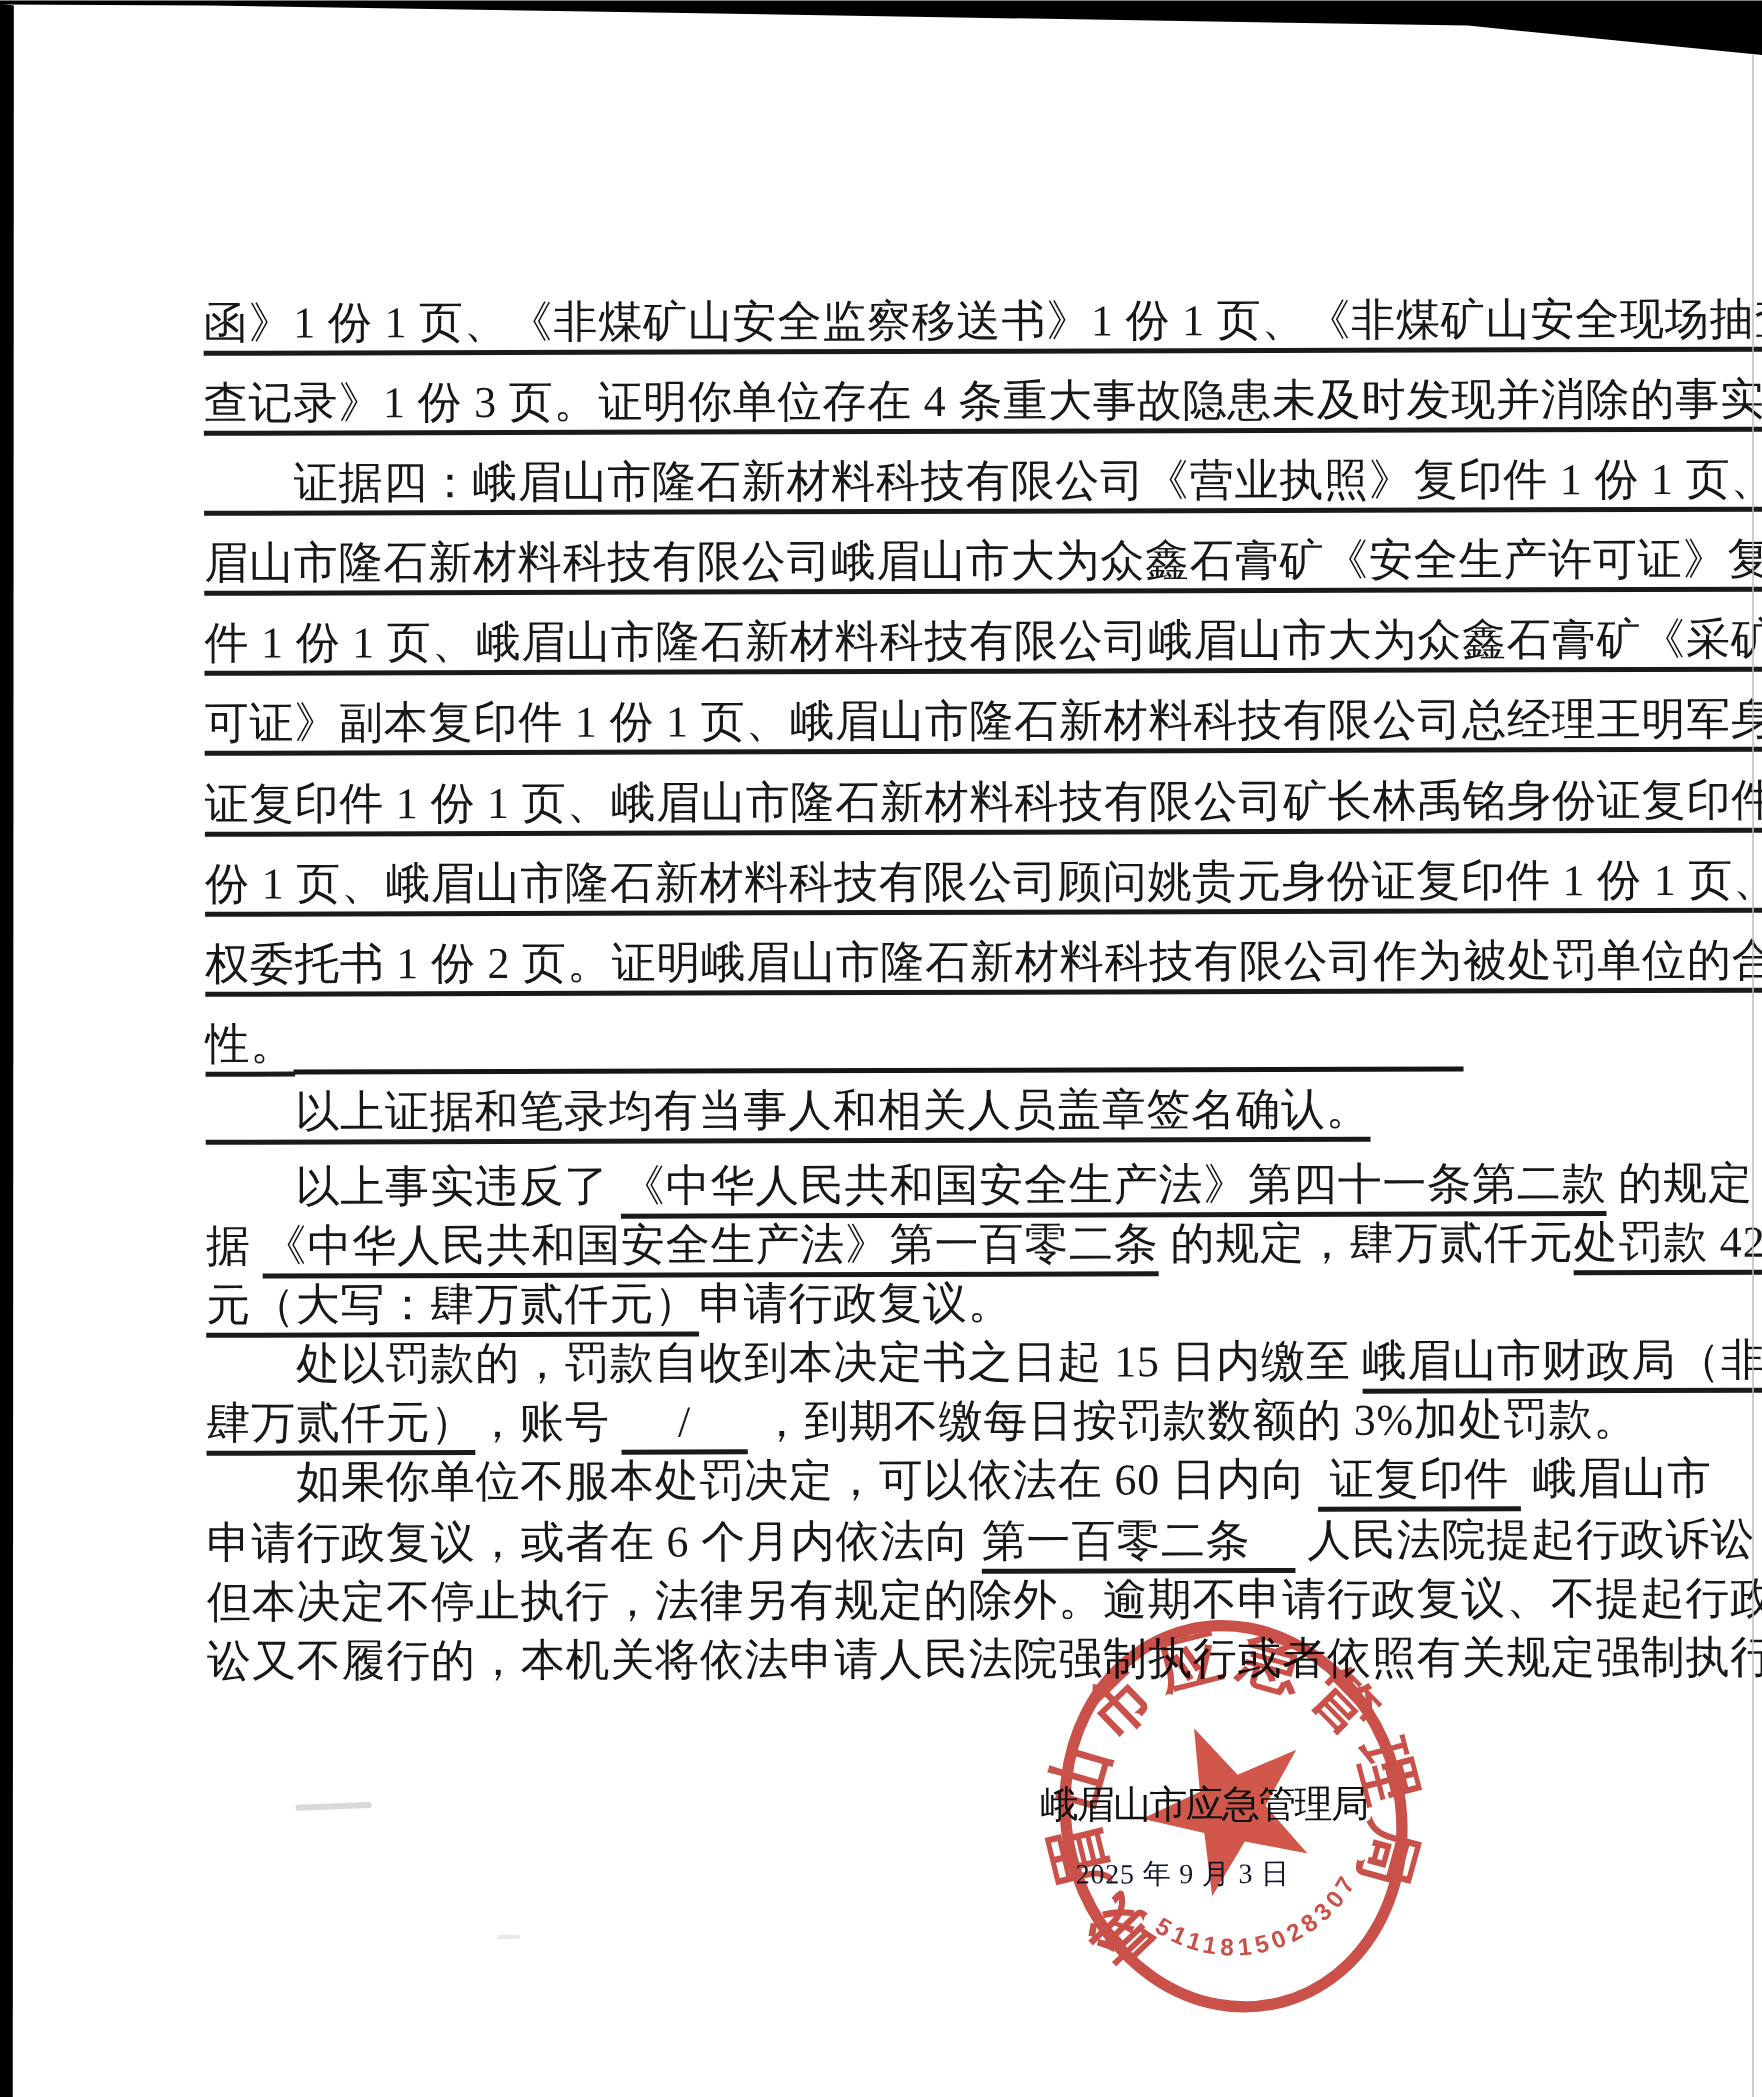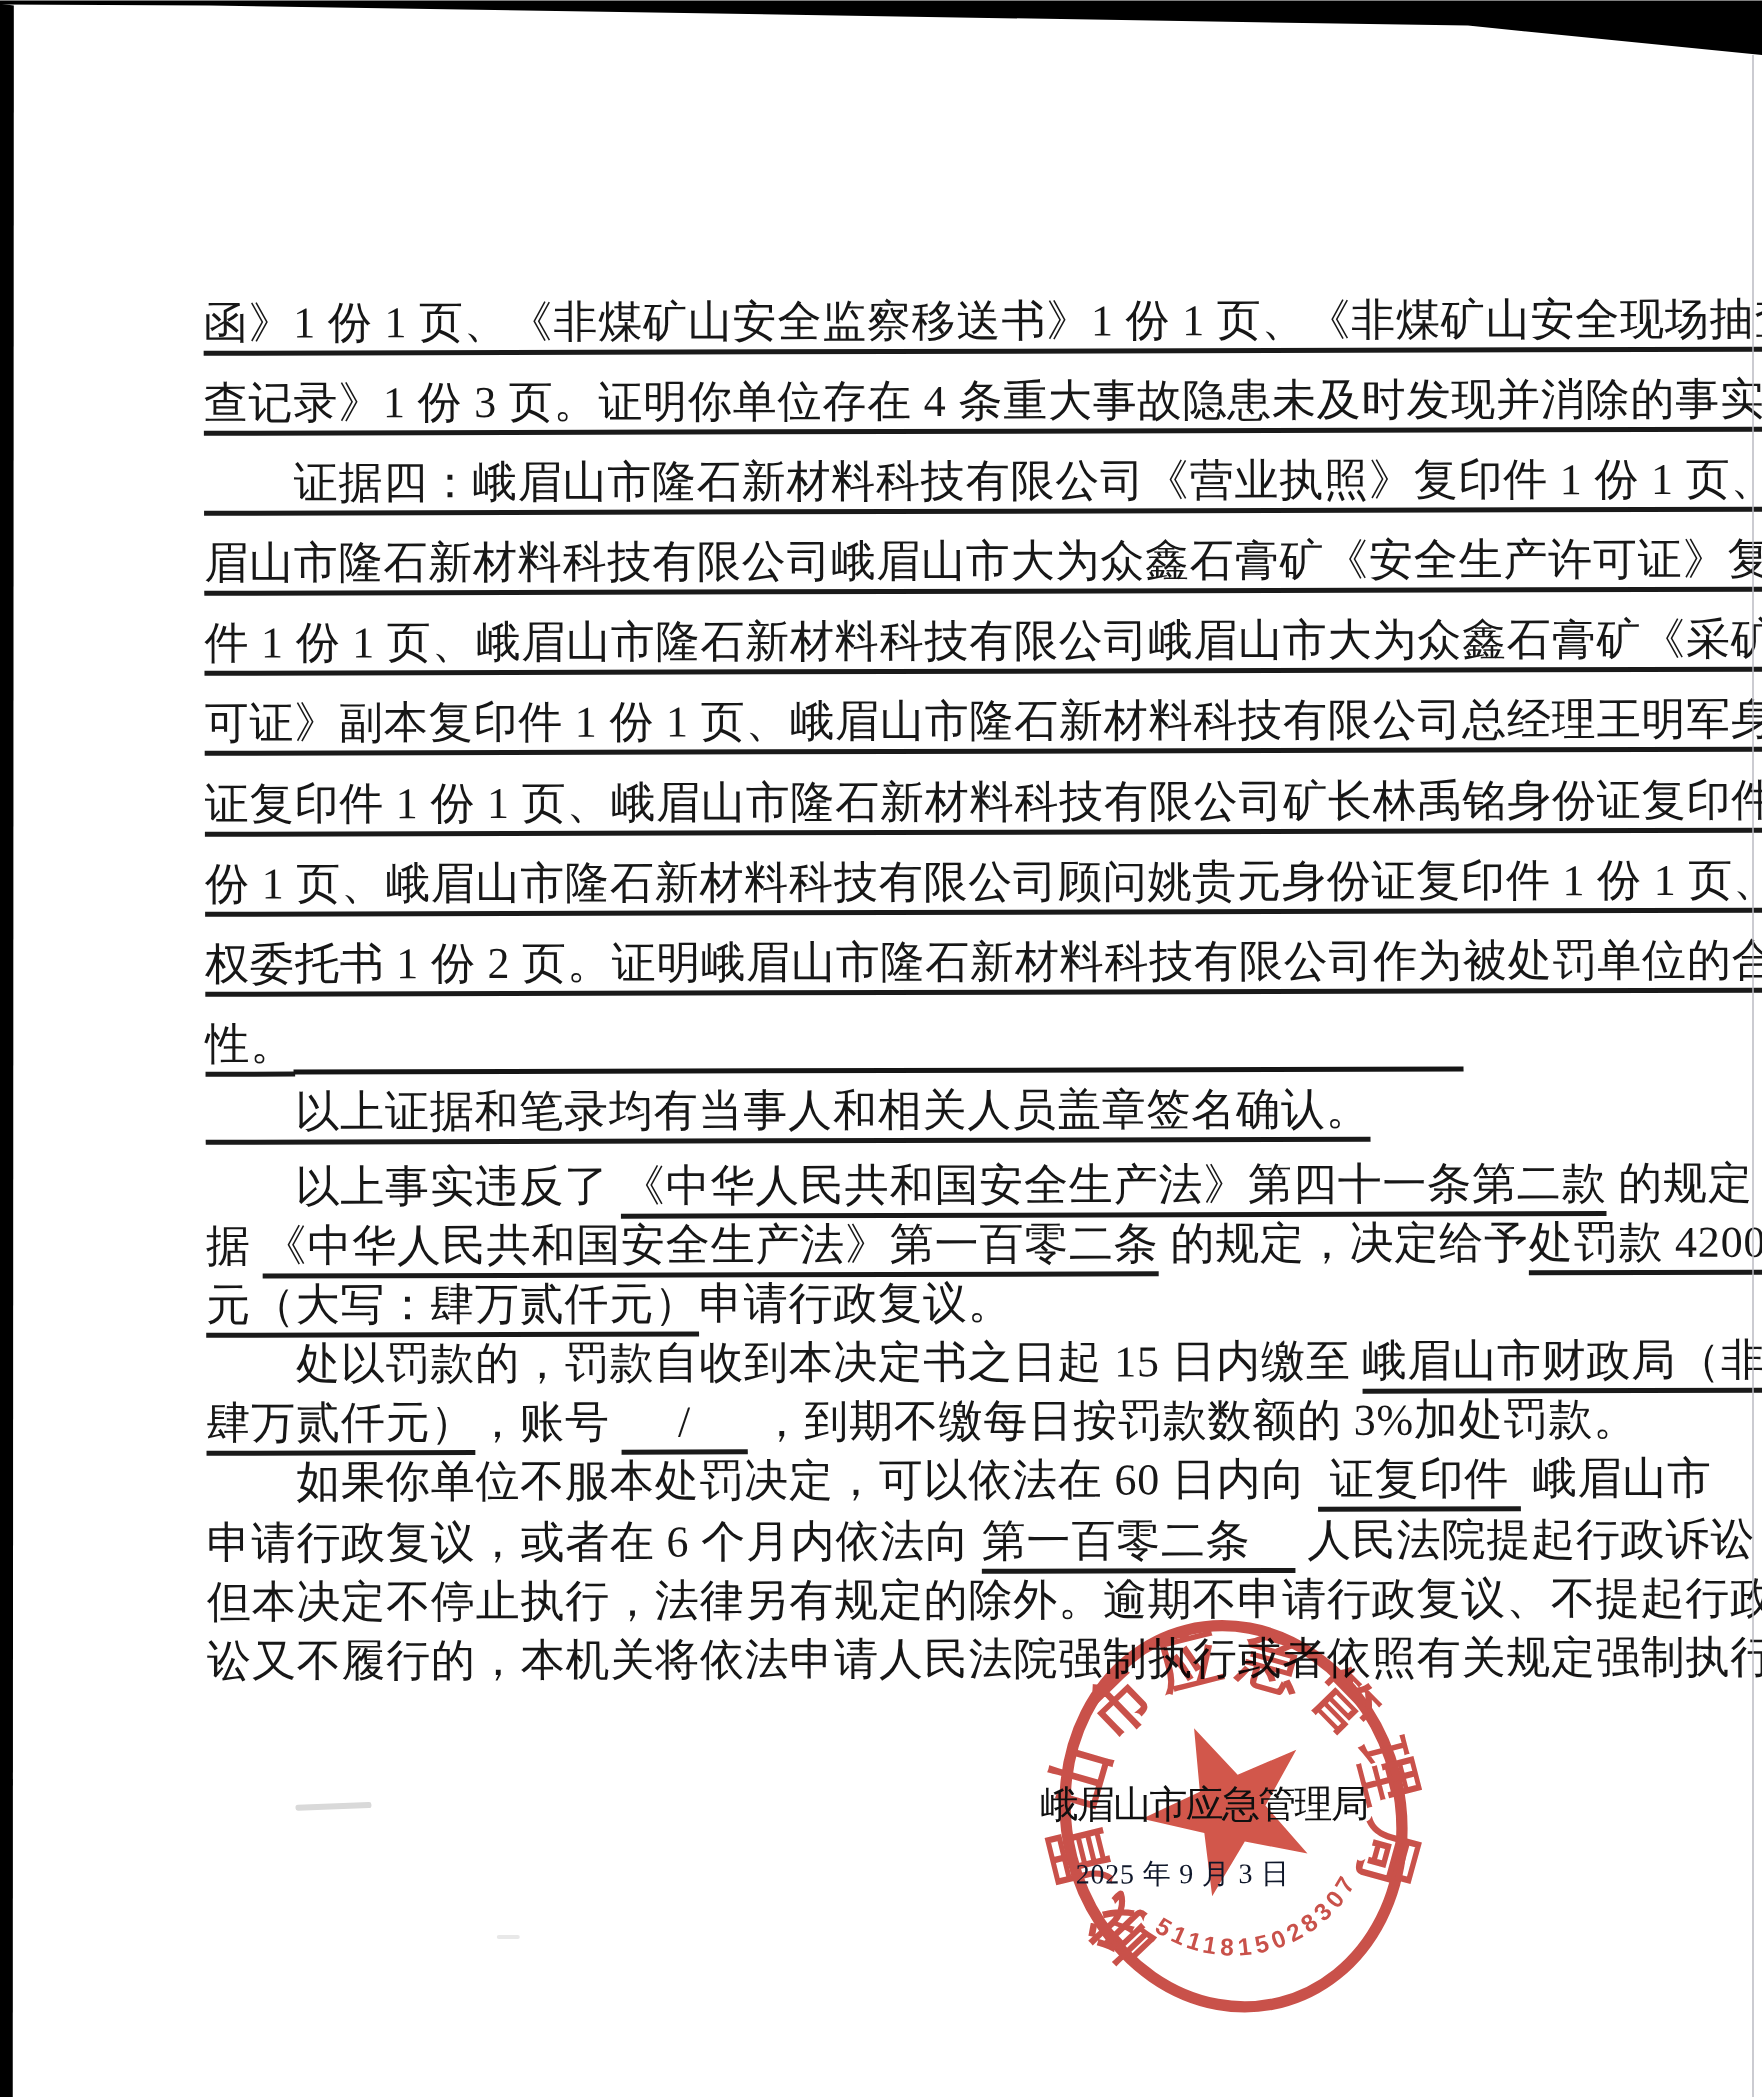--- a/index.html
+++ b/index.html
@@ -49,21 +49,21 @@
   <div class="line" style="top:854px"><span class="u">份 1 页、峨眉山市隆石新材料科技有限公司顾问姚贵元身份证复印件 1 份 1 页、授</span></div>
   <div class="line" style="top:934px"><span class="u">权委托书 1 份 2 页。证明峨眉山市隆石新材料科技有限公司作为被处罚单位的合法</span></div>
   <div class="line" style="top:1014px"><span class="u">性。</span></div>
 
   <div class="rule" style="left:294px;top:1068px;width:1170px;height:4.6px"></div>
 
   <div class="line" style="top:1082px"><span class="u">　　以上证据和笔录均有当事人和相关人员盖章签名确认。</span></div>
 
   <div class="line" style="top:1157px"><span>　　以上事实违反了 </span><span class="u">《中华人民共和国安全生产法》第四十一条第二款</span><span> 的规定，依</span></div>
 
-  <div class="line" style="top:1216px"><span>据 </span><span class="u">《中华人民共和国安全生产法》第一百零二条</span><span> 的规定，决定给予</span><span class="u">处罚款 42000.00</span></div>
+  <div class="line" style="top:1216px"><span>据 </span><span class="u">《中华人民共和国安全生产法》第一百零二条</span><span> 的规定，肆万贰仟元</span><span class="u">处罚款 42000.00</span></div>
 
   <div class="line" style="top:1275px"><span class="u">元（大写：肆万贰仟元）</span><span>申请行政复议。</span></div>
 
   <div class="line" style="top:1334px"><span>　　处以罚款的，罚款自收到本决定书之日起 15 日内缴至 </span><span class="u">峨眉山市财政局（非税</span></div>
 
   <div class="line" style="top:1393px"><span class="u">肆万贰仟元）</span><span>，账号 </span><span class="u">　 / 　</span><span> ，到期不缴每日按罚款数额的 3%加处罚款。</span></div>
 
   <div class="line" style="top:1452px"><span>　　如果你单位不服本处罚决定，可以依法在 60 日内向 </span><span class="u"> 证复印件 </span><span> 峨眉山市</span></div>
 
   <div class="line" style="top:1513px"><span>申请行政复议，或者在 6 个月内依法向 </span><span class="u">第一百零二条　</span><span> 人民法院提起行政诉讼，</span></div>

